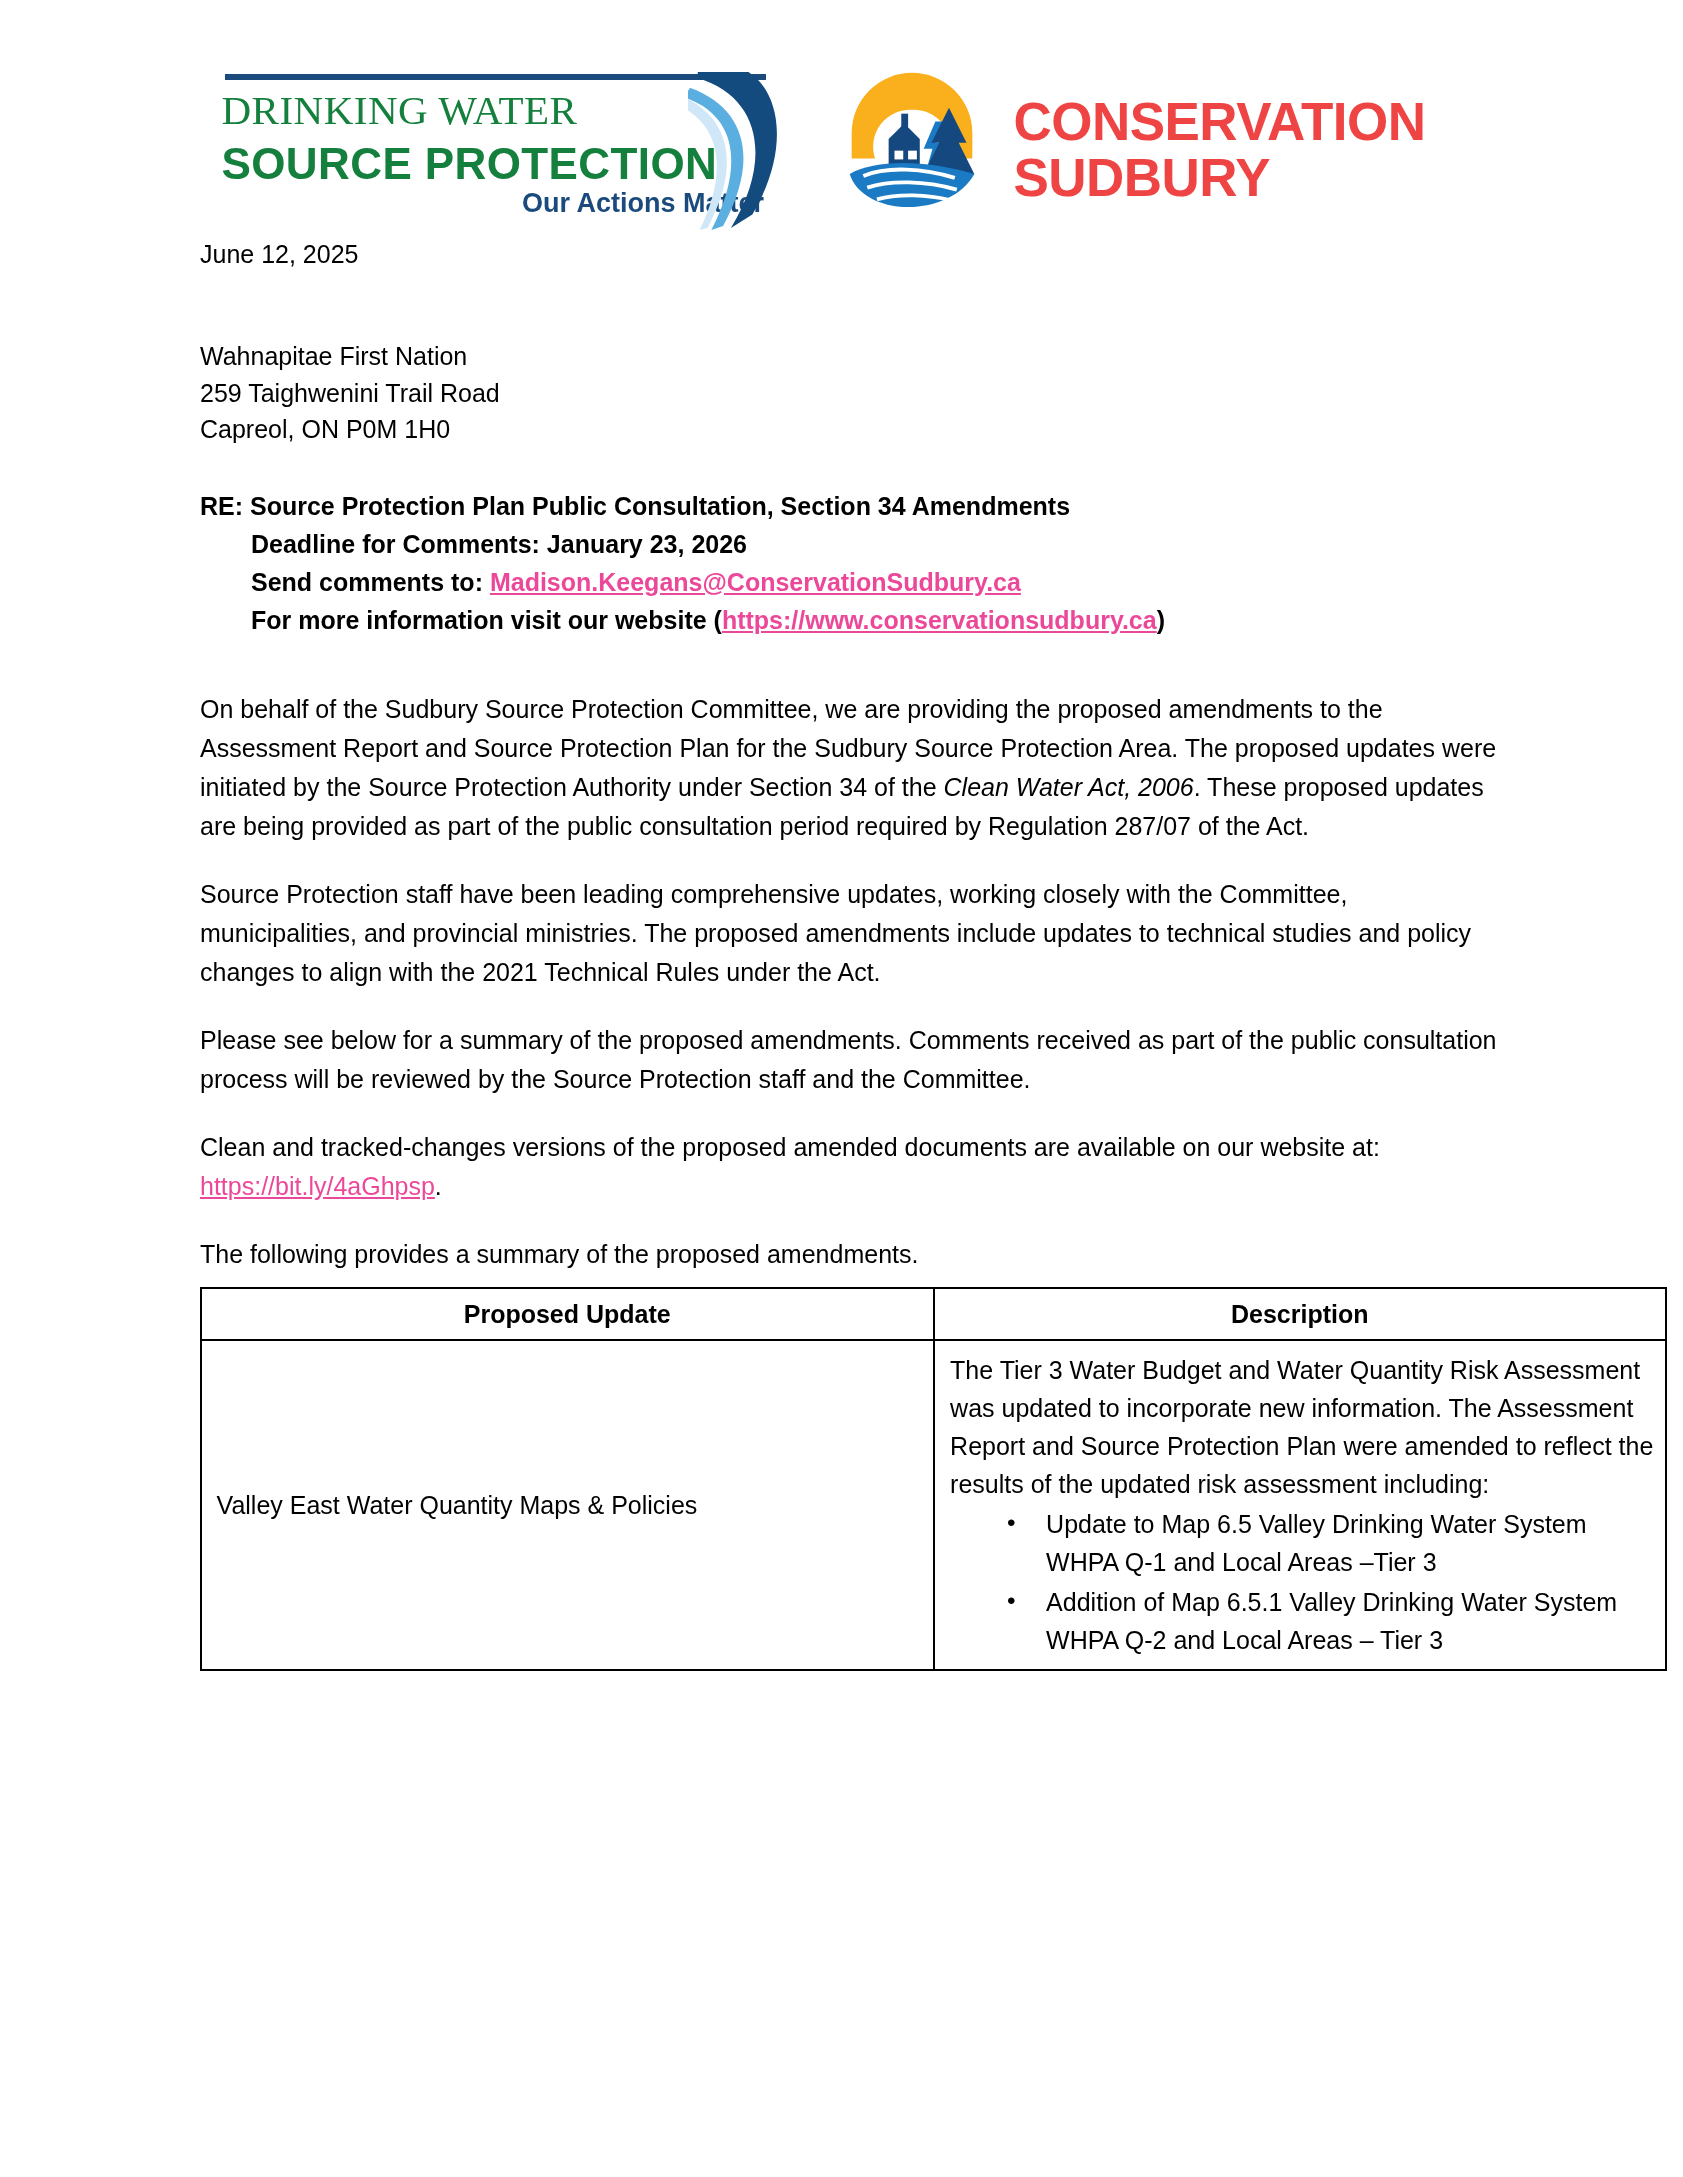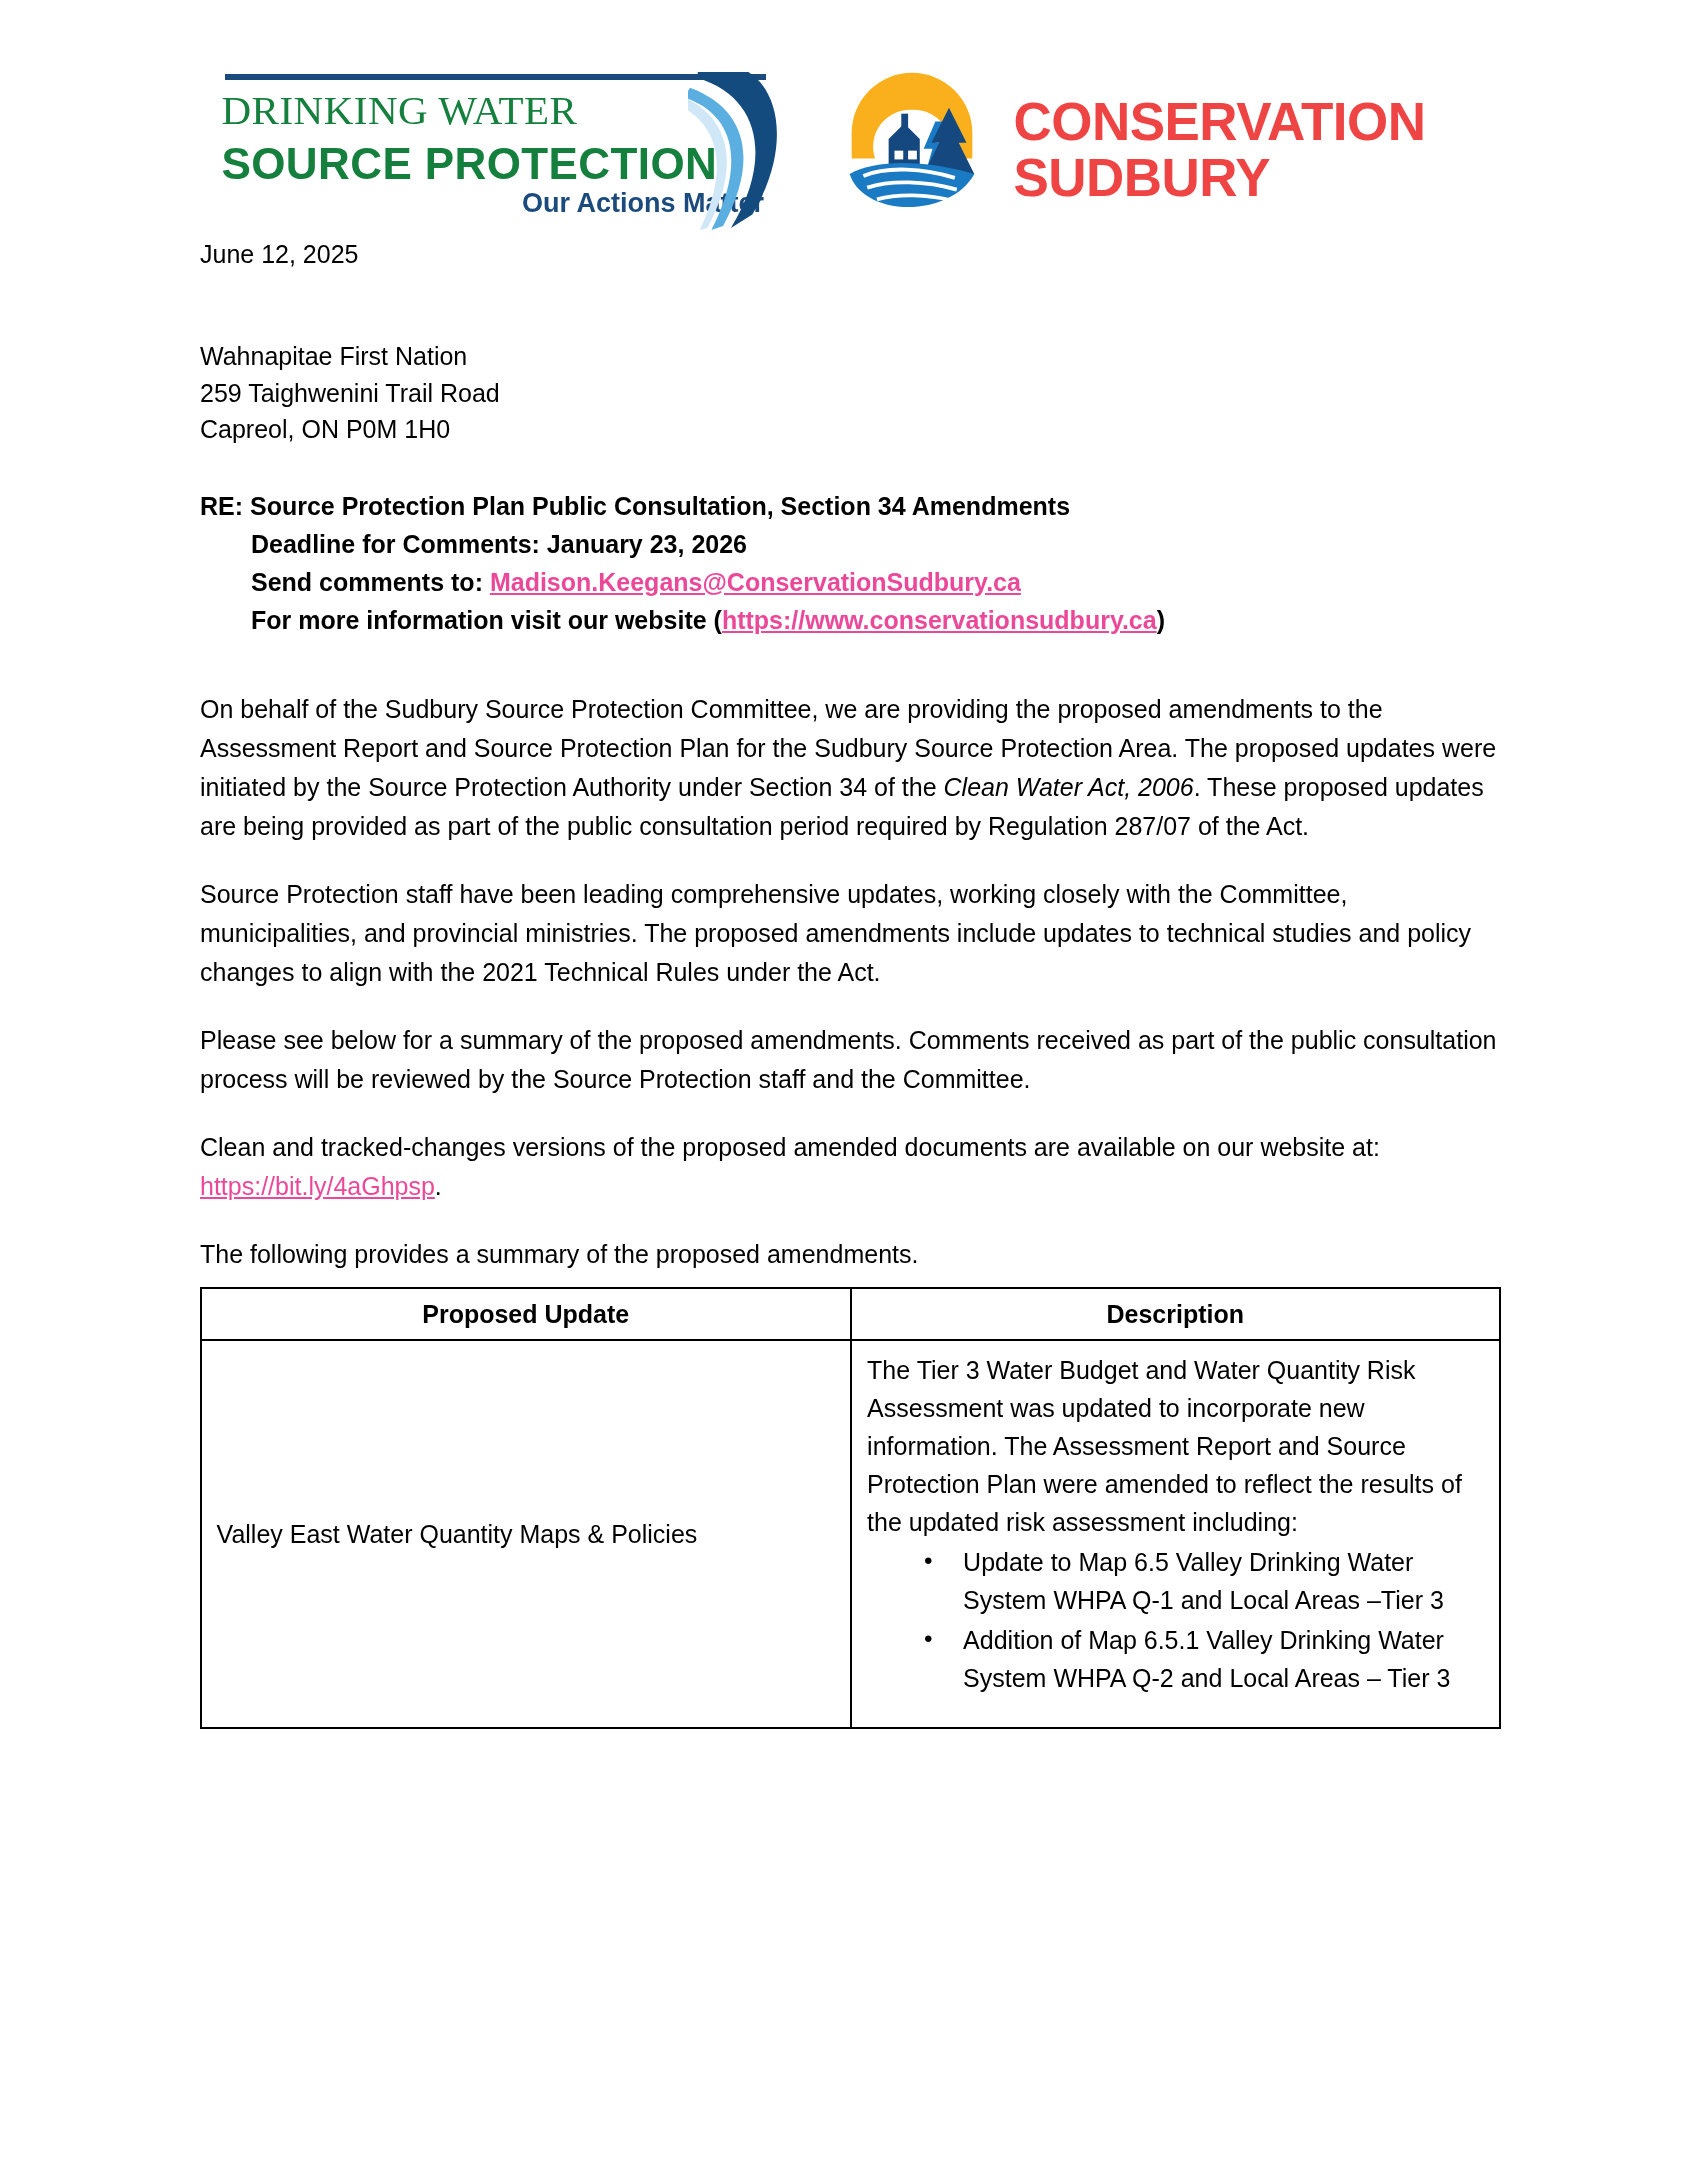--- a/index.html
+++ b/index.html
@@ -152,21 +152,21 @@
 
   .summary-line {
     padding-top: 29px;
     line-height: 1.56;
   }
 
   
   table.amend {
     margin-top: 13.7px;
     border-collapse: collapse;
-    width: 1301px;
+    width: 1467px;
     table-layout: fixed;
   }
   table.amend th, table.amend td {
     border: 2px solid #000000;
     vertical-align: top;
     padding: 3.9px 11.7px;
     font-size: 25px;
     line-height: 1.52;
   }
   table.amend th {
@@ -177,21 +177,21 @@
   }
   table.amend td.col-update {
     width: 349px;
     vertical-align: middle;
     padding-left: 14.6px;
     line-height: 1.52;
   }
   table.amend td.col-desc {
     padding-left: 15.6px;
     padding-top: 9.8px;
-    padding-bottom: 30px;
+    padding-bottom: 10px;
   }
   ul.bullets {
     margin: 0;
     padding-left: 57px;
     list-style: none;
   }
   ul.bullets li {
     position: relative;
     padding-left: 39px;
     line-height: 1.52;

